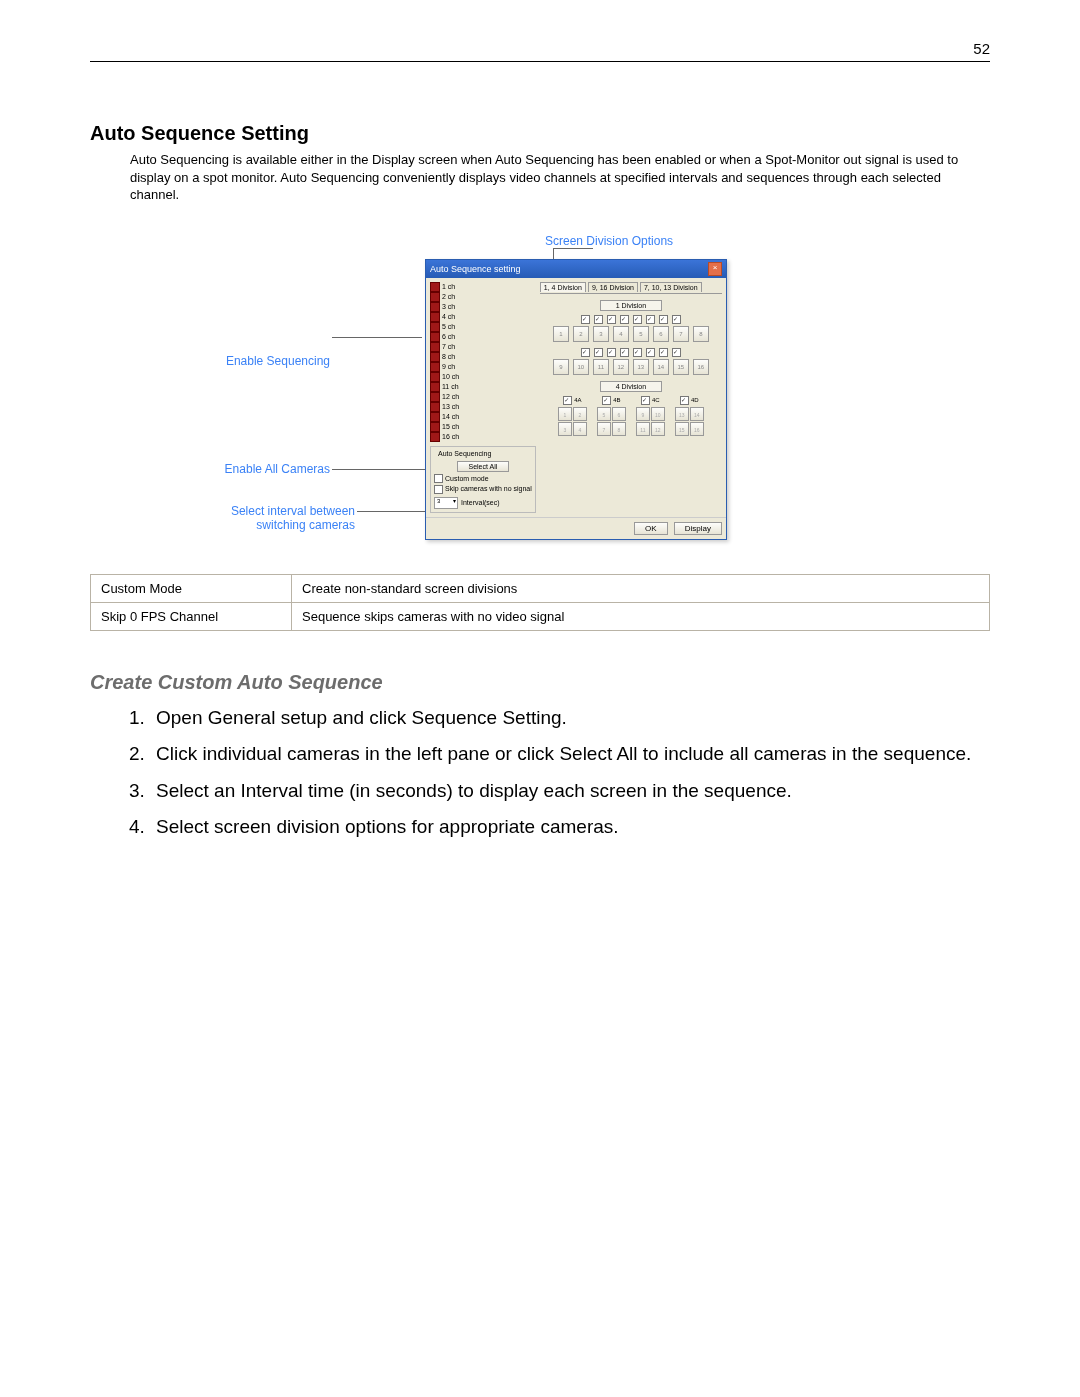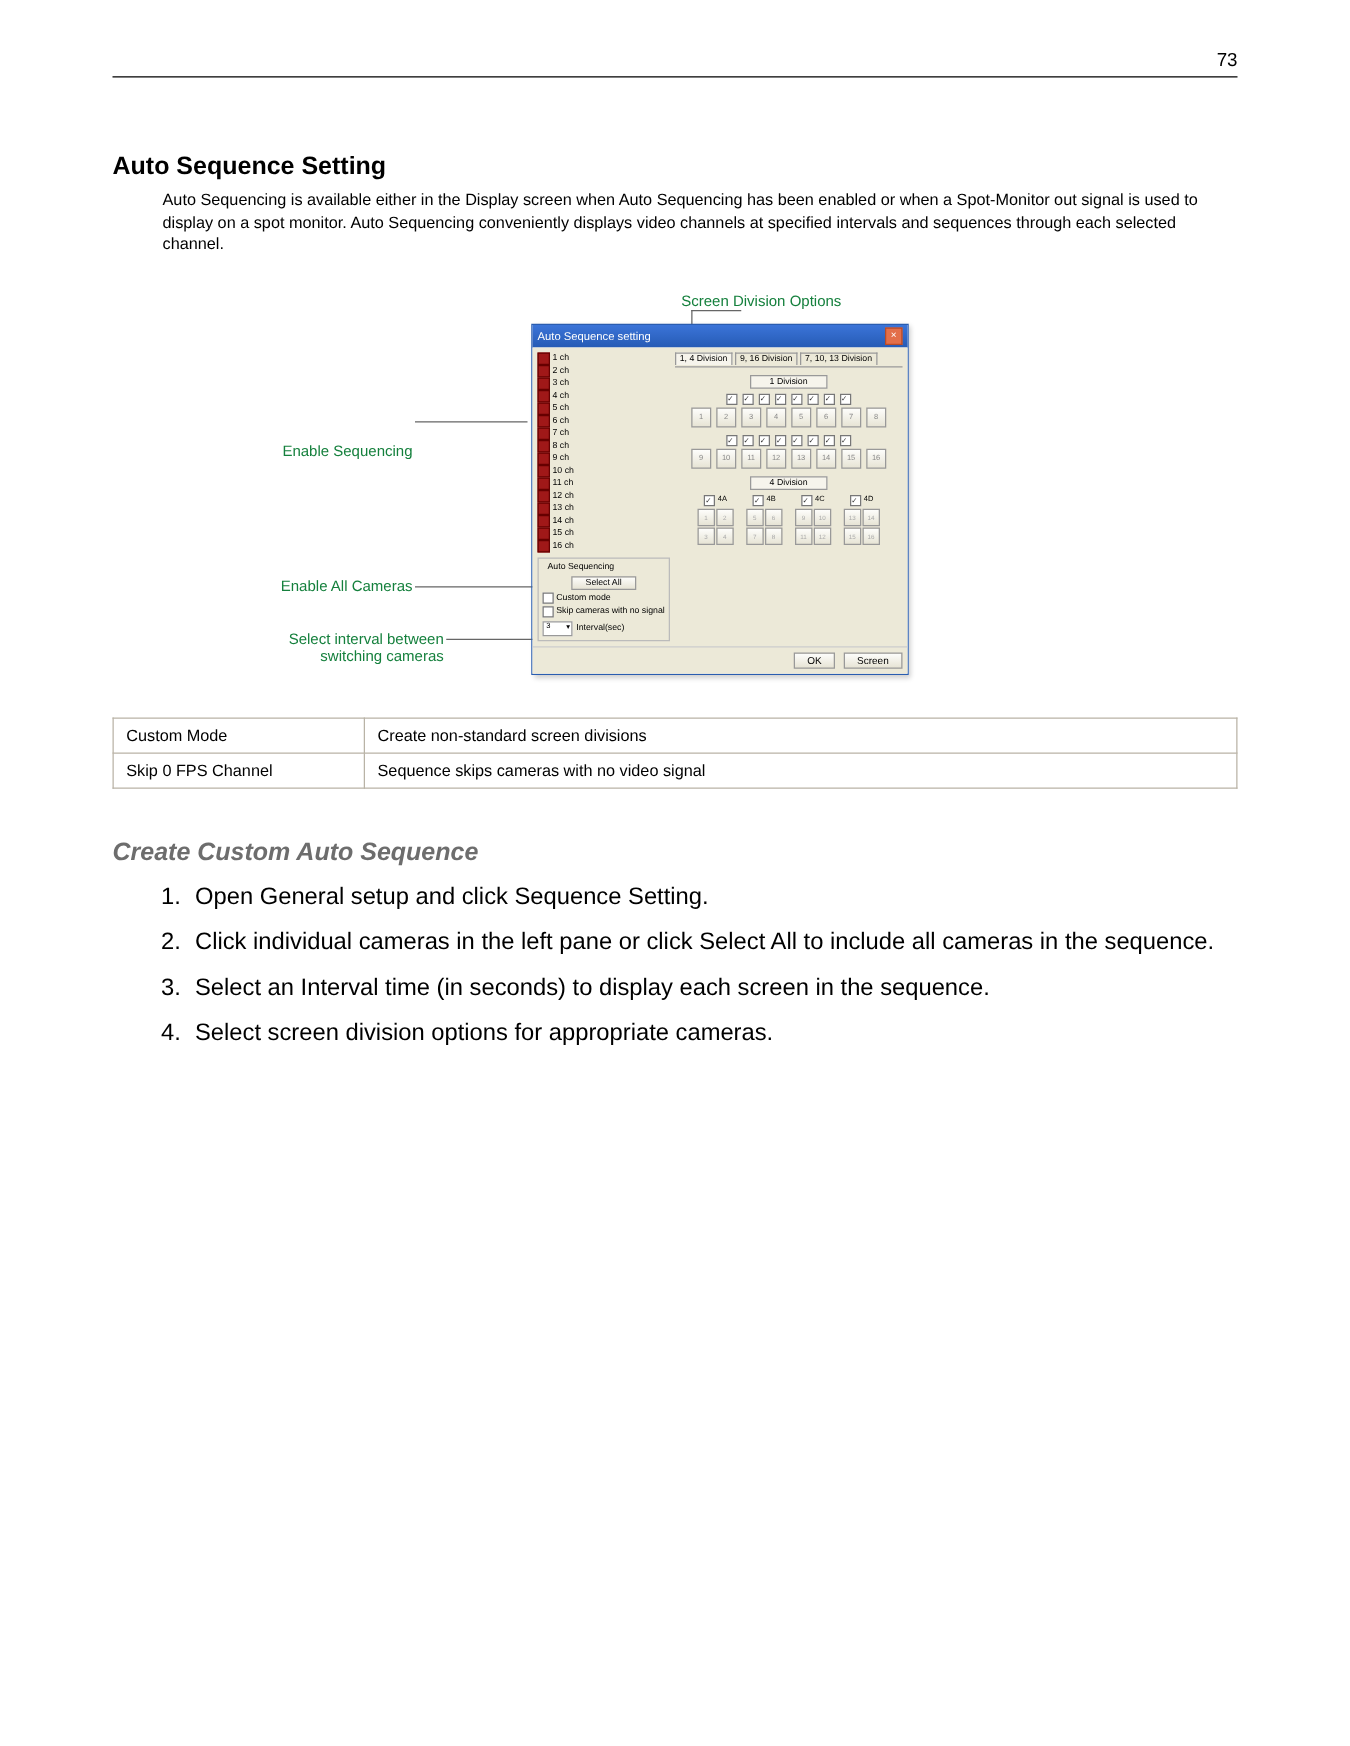--- a/index.html
+++ b/index.html
@@ -35,21 +35,21 @@
   }
   .figure-area {
     position: relative;
     width: 650px;
     margin: 0 auto 30px auto;
     height: 310px;
   }
   .callout {
     position: absolute;
     font-size: 12px;
-    color: #15803d;
+    color: #3b82f6;
     text-align: right;
     line-height: 1.2;
   }
   .callout-line {
     position: absolute;
     background: #666;
   }
   
   .dialog {
     position: absolute;
@@ -256,21 +256,21 @@
     line-height: 1.5;
     margin: 0 0 0 40px;
     padding-left: 20px;
   }
   ol.steps li { margin-bottom: 8px; padding-left: 6px; }
 </style>
 </head>
 <body>
 
 <div class="page">
-  <div class="page-number">73</div>
+  <div class="page-number">52</div>
   <hr class="hr-top">
 
   <h1>Auto Sequence Setting</h1>
   <p class="intro">Auto Sequencing is available either in the Display screen when Auto Sequencing has been enabled or when a Spot-Monitor out signal is used to display on a spot monitor. Auto Sequencing conveniently displays video channels at specified intervals and sequences through each selected channel.</p>
 
   <div class="figure-area">
 
     <div class="callout" style="left:330px; top:0; text-align:left;">Screen Division Options</div>
     <div class="callout-line" style="left:338px; top:14px; width:1px; height:24px;"></div>
     <div class="callout-line" style="left:338px; top:14px; width:40px; height:1px;"></div>
@@ -474,21 +474,21 @@
                   <span class="cell">14</span>
                   <span class="cell">15</span>
                   <span class="cell">16</span>
                 </div>
             </div>
           </div>
         </div>
       </div>
       <div class="dlg-footer">
         <span class="dlg-btn">OK</span>
-        <span class="dlg-btn">Screen</span>
+        <span class="dlg-btn">Display</span>
       </div>
     </div>
   </div>
 
   <table class="def">
     <tbody>
         <tr>
       <td>Custom Mode</td>
       <td>Create non-standard screen divisions</td>
     </tr>

